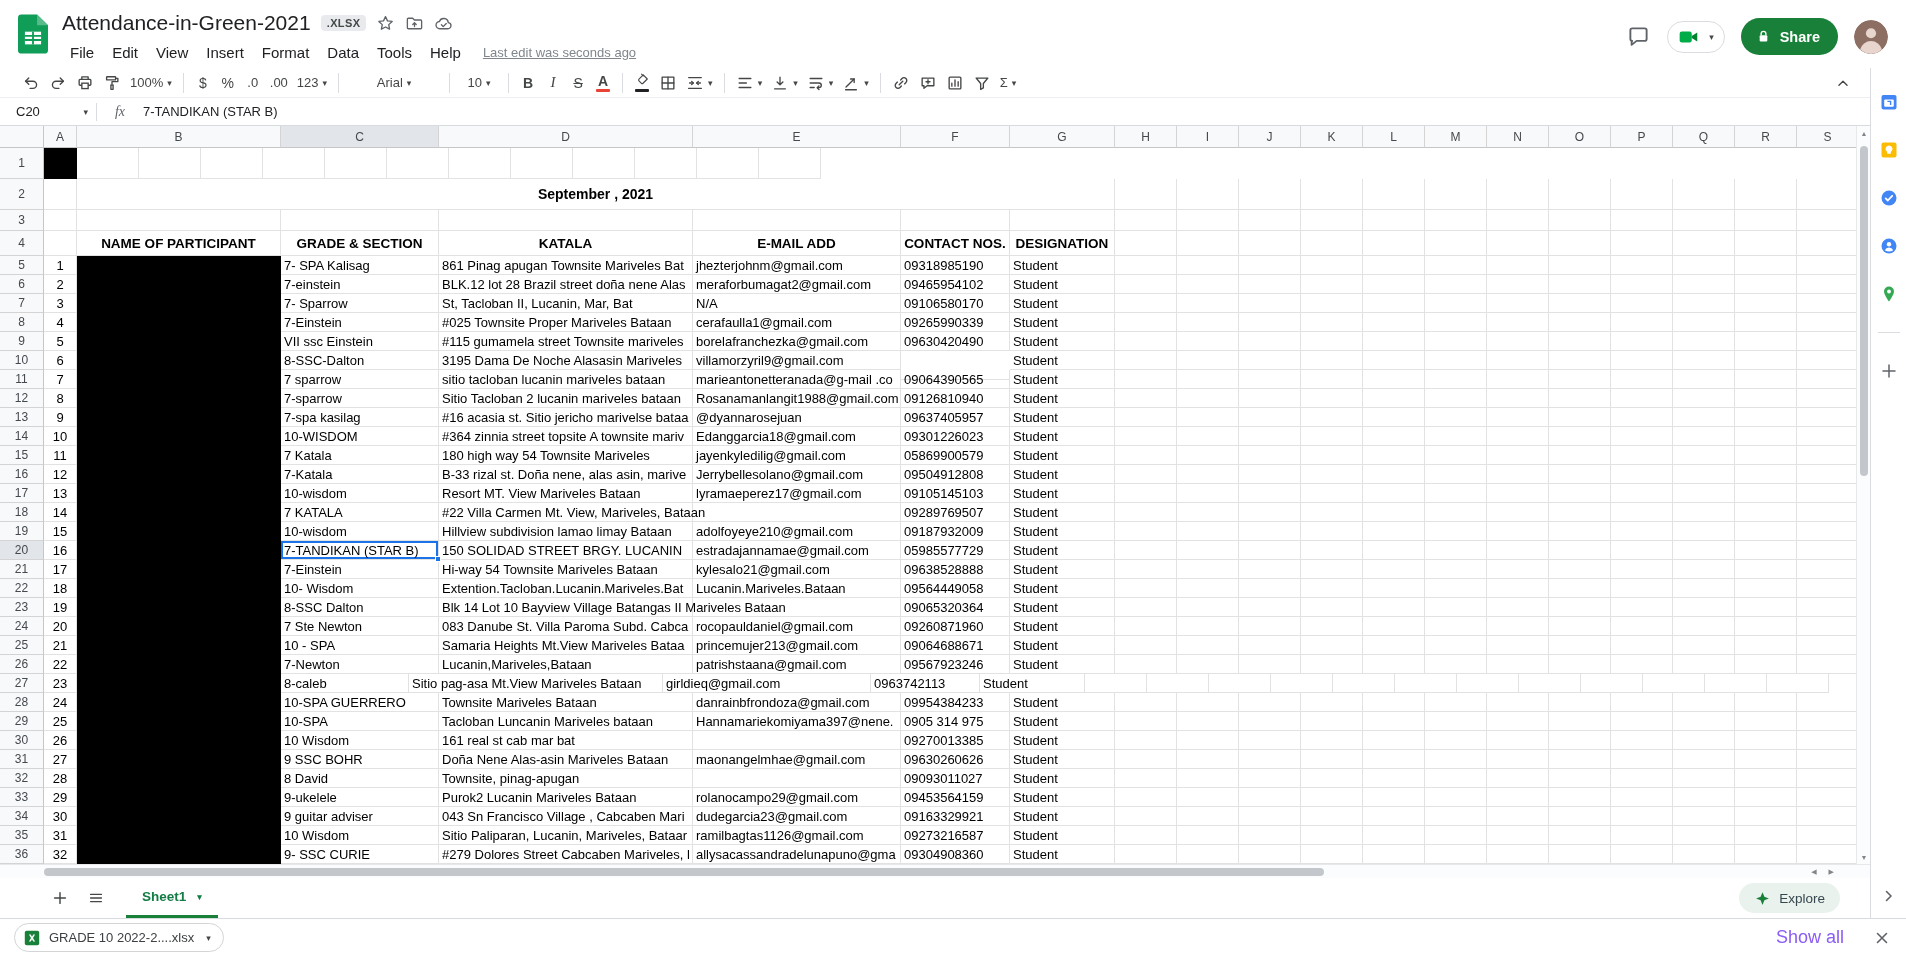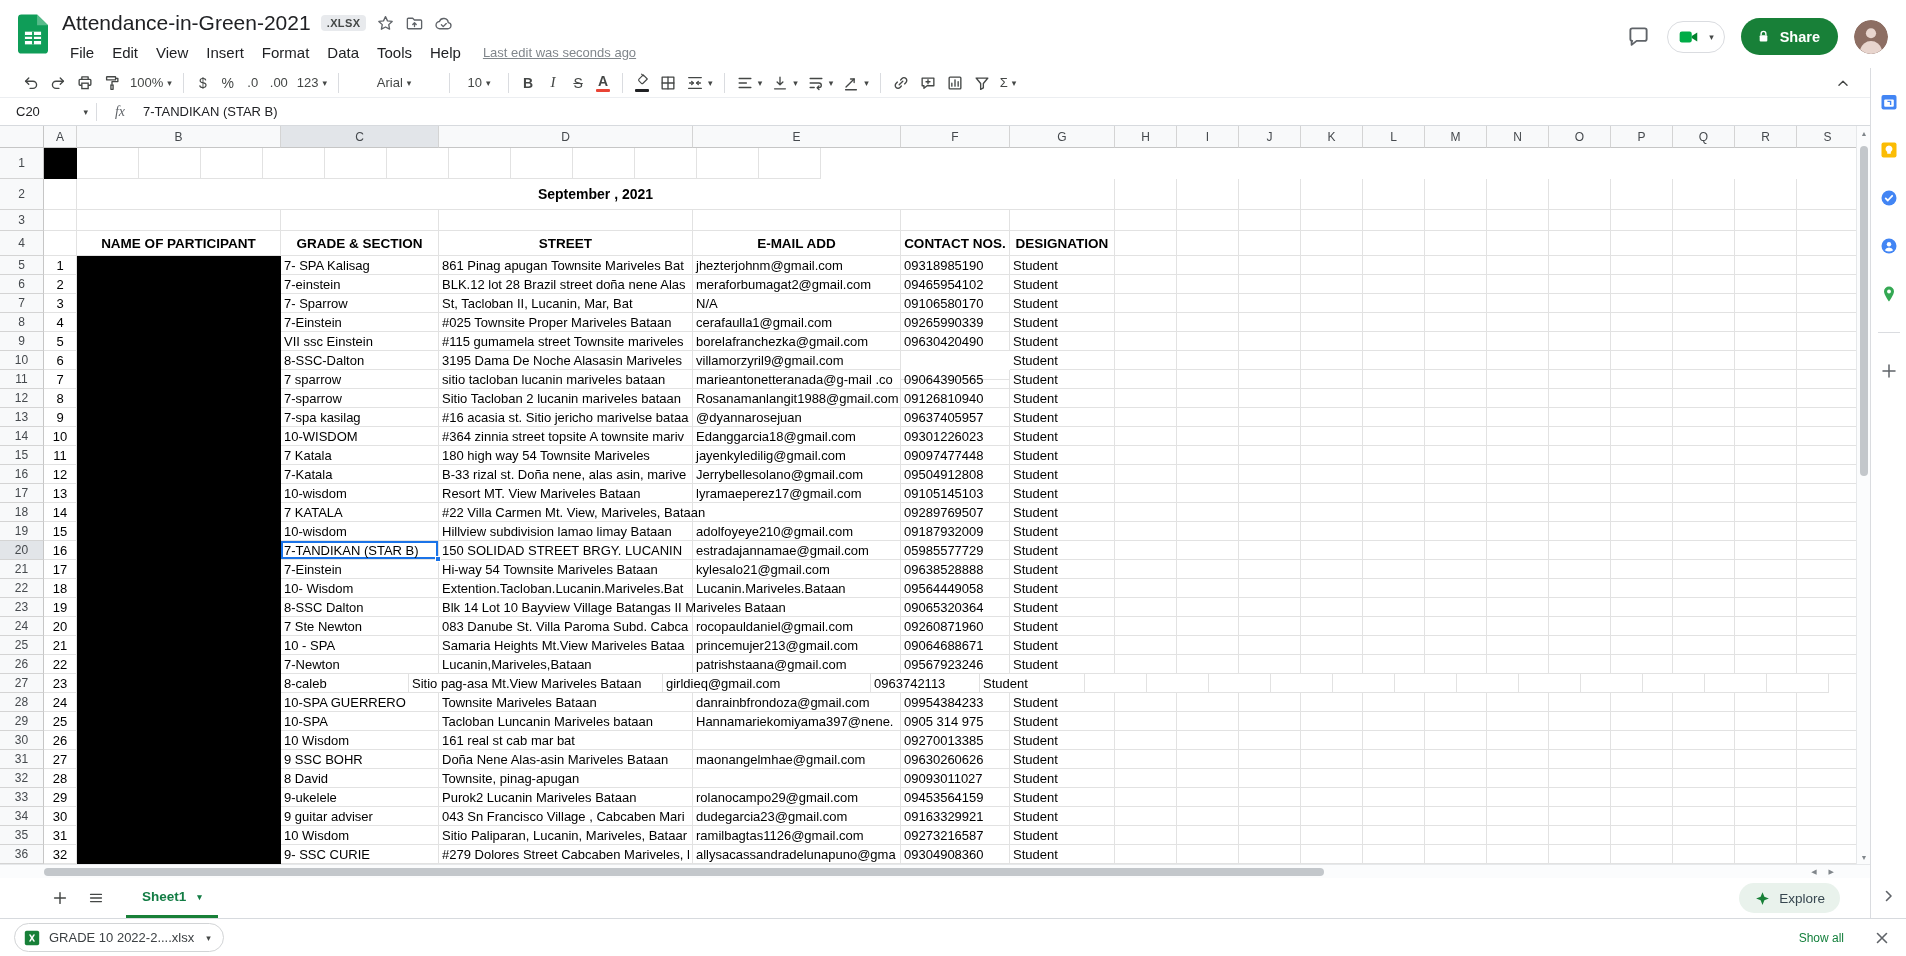--- a/index.html
+++ b/index.html
@@ -97,21 +97,21 @@
   .sp-icon svg { width:100%; height:100%; }
   .sp-divider { width:22px; height:1px; background:#dadce0; }
   .sp-collapse { position:absolute; bottom:12px; left:8px; width:20px; height:20px; color:#5f6368; cursor:pointer; }
   .sp-collapse svg { width:100%; height:100%; }
 
   
   .shelf { position:absolute; left:0; right:0; bottom:0; height:38px; background:#fff; border-top:1px solid #d7dade; display:flex; align-items:center; padding:0 14px; z-index:8; }
   .chip { display:flex; align-items:center; gap:8px; border:1px solid #d2d4d6; border-radius:15px; height:29px; padding:0 12px 0 8px; cursor:pointer; }
   .chip svg { width:18px; height:18px; }
   .chip-name { font-size:13px; color:#3c4043; white-space:nowrap; }
-  .show-all { margin-left:auto; margin-right:28px; color:#15803d; font-size:12px; cursor:pointer; }
+  .show-all { margin-left:auto; margin-right:28px; color:#8b5cf6; font-size:18px; cursor:pointer; }
   .shelf-close { width:20px; height:20px; color:#5f6368; cursor:pointer; }
   .shelf-close svg { width:100%; height:100%; }
 </style>
 </head>
 <body>
 
 <div class="app" data-name="google-sheets-app">
 
   <header class="topbar" data-name="topbar">
     <div class="logo" data-name="sheets-logo-icon">
@@ -435,21 +435,21 @@
           <div class="g-cell" data-name="cell-P3" style="width: 62px;"></div>
           <div class="g-cell" data-name="cell-Q3" style="width: 62px;"></div>
           <div class="g-cell" data-name="cell-R3" style="width: 62px;"></div>
           <div class="g-cell" data-name="cell-S3" style="width: 62px;"></div>
         </div>
         <div class="g-row" data-name="sheet-row-4" style="height: 25px;">
           <div class="g-rhead" data-name="row-header-4" style="width: 44px;">4</div>
           <div class="g-cell" data-name="cell-A4" style="width: 33px;"></div>
           <div class="g-cell hcell" data-name="cell-B4" style="width: 204px;">NAME OF PARTICIPANT</div>
           <div class="g-cell hcell" data-name="cell-C4" style="width: 158px;">GRADE &amp; SECTION</div>
-          <div class="g-cell hcell" data-name="cell-D4" style="width: 254px;">STREET</div>
+          <div class="g-cell hcell" data-name="cell-D4" style="width: 254px;">KATALA</div>
           <div class="g-cell hcell" data-name="cell-E4" style="width: 208px;">E-MAIL ADD</div>
           <div class="g-cell hcell" data-name="cell-F4" style="width: 109px;">CONTACT NOS.</div>
           <div class="g-cell hcell" data-name="cell-G4" style="width: 105px;">DESIGNATION</div>
           <div class="g-cell" data-name="cell-H4" style="width: 62px;"></div>
           <div class="g-cell" data-name="cell-I4" style="width: 62px;"></div>
           <div class="g-cell" data-name="cell-J4" style="width: 62px;"></div>
           <div class="g-cell" data-name="cell-K4" style="width: 62px;"></div>
           <div class="g-cell" data-name="cell-L4" style="width: 62px;"></div>
           <div class="g-cell" data-name="cell-M4" style="width: 62px;"></div>
           <div class="g-cell" data-name="cell-N4" style="width: 62px;"></div>
@@ -679,21 +679,21 @@
           <div class="g-cell" data-name="cell-R14" style="width: 62px;"></div>
           <div class="g-cell" data-name="cell-S14" style="width: 62px;"></div>
         </div>
         <div class="g-row" data-name="sheet-row-15" style="height: 19px;">
           <div class="g-rhead" data-name="row-header-15" style="width: 44px;">15</div>
           <div class="g-cell num" data-name="cell-A15" style="width: 33px;">11</div>
           <div class="g-cell black" data-name="cell-B15" style="width: 204px;"></div>
           <div class="g-cell" data-name="cell-C15" style="width: 158px;">7 Katala</div>
           <div class="g-cell" data-name="cell-D15" style="width: 254px;">180 high way 54 Townsite Mariveles</div>
           <div class="g-cell" data-name="cell-E15" style="width: 208px;">jayenkyledilig@gmail.com</div>
-          <div class="g-cell" data-name="cell-F15" style="width: 109px;">09097477448</div>
+          <div class="g-cell" data-name="cell-F15" style="width: 109px;">05869900579</div>
           <div class="g-cell" data-name="cell-G15" style="width: 105px;">Student</div>
           <div class="g-cell" data-name="cell-H15" style="width: 62px;"></div>
           <div class="g-cell" data-name="cell-I15" style="width: 62px;"></div>
           <div class="g-cell" data-name="cell-J15" style="width: 62px;"></div>
           <div class="g-cell" data-name="cell-K15" style="width: 62px;"></div>
           <div class="g-cell" data-name="cell-L15" style="width: 62px;"></div>
           <div class="g-cell" data-name="cell-M15" style="width: 62px;"></div>
           <div class="g-cell" data-name="cell-N15" style="width: 62px;"></div>
           <div class="g-cell" data-name="cell-O15" style="width: 62px;"></div>
           <div class="g-cell" data-name="cell-P15" style="width: 62px;"></div>

